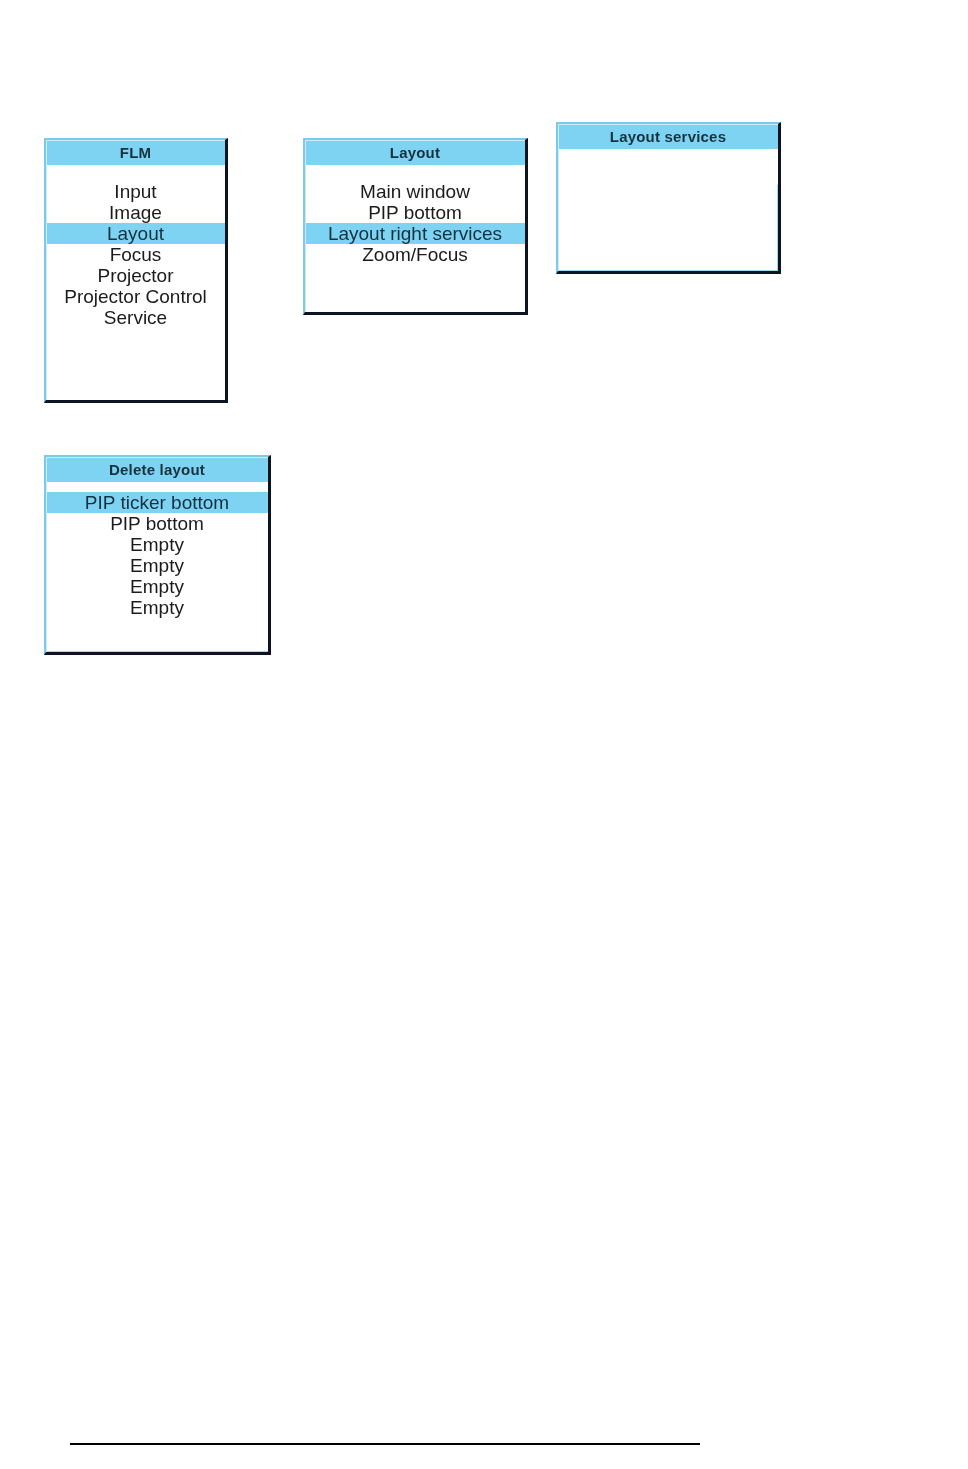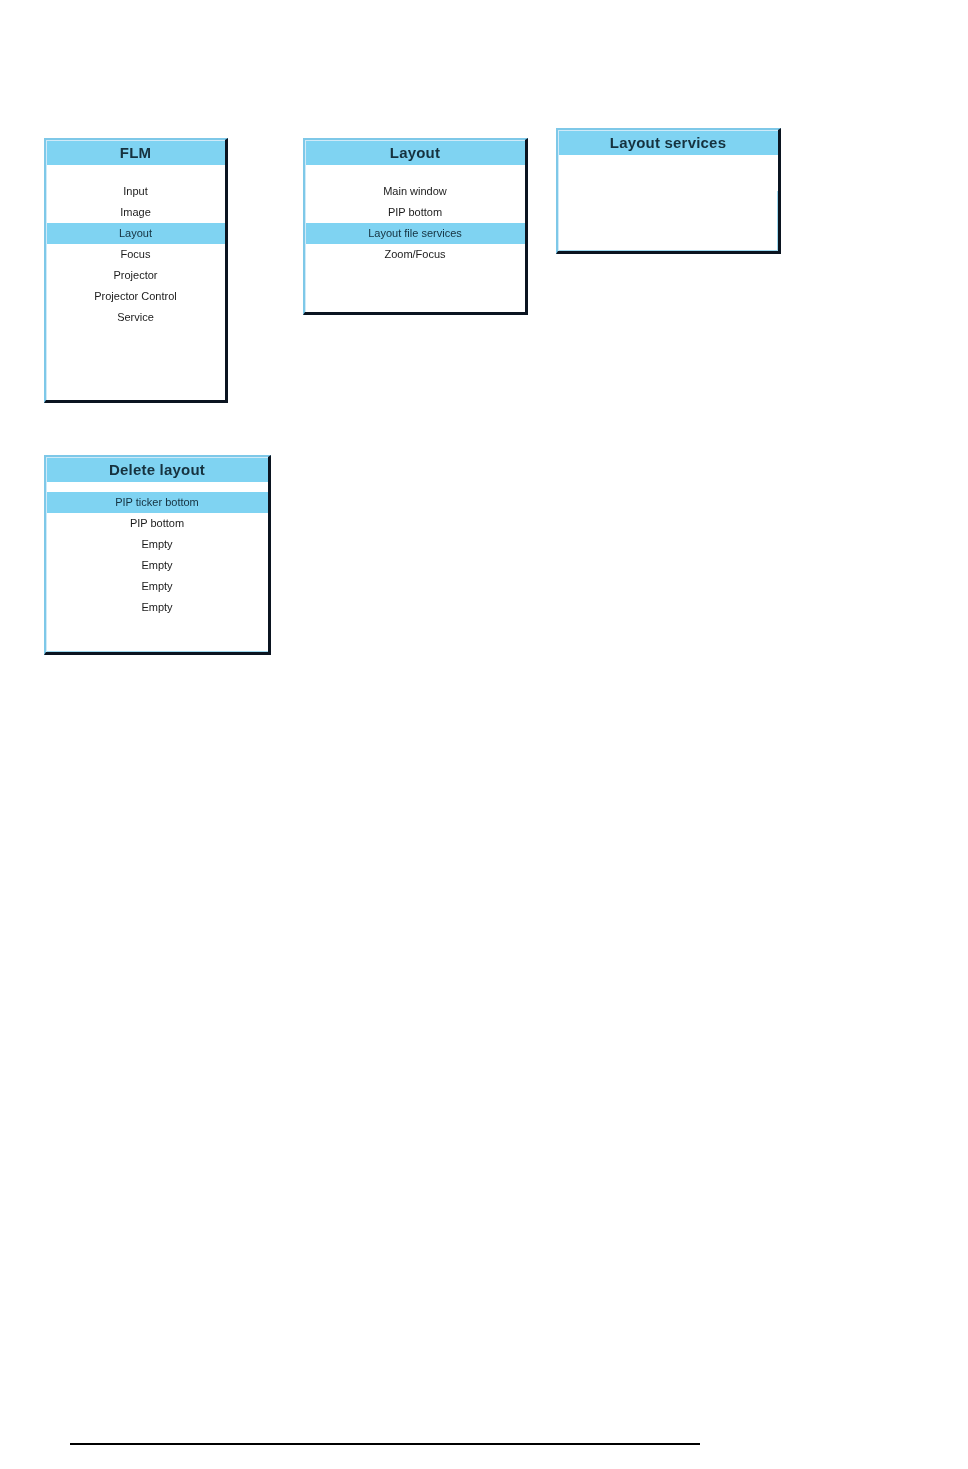--- a/index.html
+++ b/index.html
@@ -58,38 +58,38 @@
 
   .osd-list {
     margin: 0;
     padding: 0;
     list-style: none;
   }
   .osd-item {
     height: 21px;
     line-height: 21px;
     text-align: center;
-    font-size: 11px;
+    font-size: 19px;
     color: #1b1b1b;
     background: #ffffff;
     white-space: nowrap;
   }
   .osd-item.selected {
     background: #7fd3f2;
     color: #14313f;
   }
 
   .osd-filler {
     background: #ffffff;
   }
 
   
   #panel-flm            { left: 44px;  top: 138px; width: 184px; height: 265px; }
   #panel-layout         { left: 303px; top: 138px; width: 225px; height: 177px; }
-  #panel-layout-services{ left: 556px; top: 128px; width: 225px; height: 126px; }
+  #panel-layout-services{ left: 556px; top: 122px; width: 225px; height: 152px; }
   #panel-delete-layout  { left: 44px;  top: 455px; width: 227px; height: 200px; }
 
   
   .footnote-rule {
     position: absolute;
     left: 70px;
     top: 1443px;
     width: 630px;
     height: 2px;
     background: #000000;
@@ -112,21 +112,21 @@
   </ul>
   <div class="osd-filler" style="height:72px"></div>
 </div>
 
 <div class="osd-menu" id="panel-layout">
   <div class="osd-title">Layout</div>
   <div class="osd-gap"></div>
   <ul class="osd-list">
     <li class="osd-item">Main window</li>
     <li class="osd-item">PIP bottom</li>
-    <li class="osd-item selected">Layout file services</li>
+    <li class="osd-item selected">Layout right services</li>
     <li class="osd-item">Zoom/Focus</li>
   </ul>
   <div class="osd-filler" style="height:47px"></div>
 </div>
 
 <div class="osd-menu" id="panel-layout-services">
   <div class="osd-title">Layout services</div>
   <div class="osd-gap"></div>
   <div class="osd-filler" style="height:20px"></div>
 </div>

